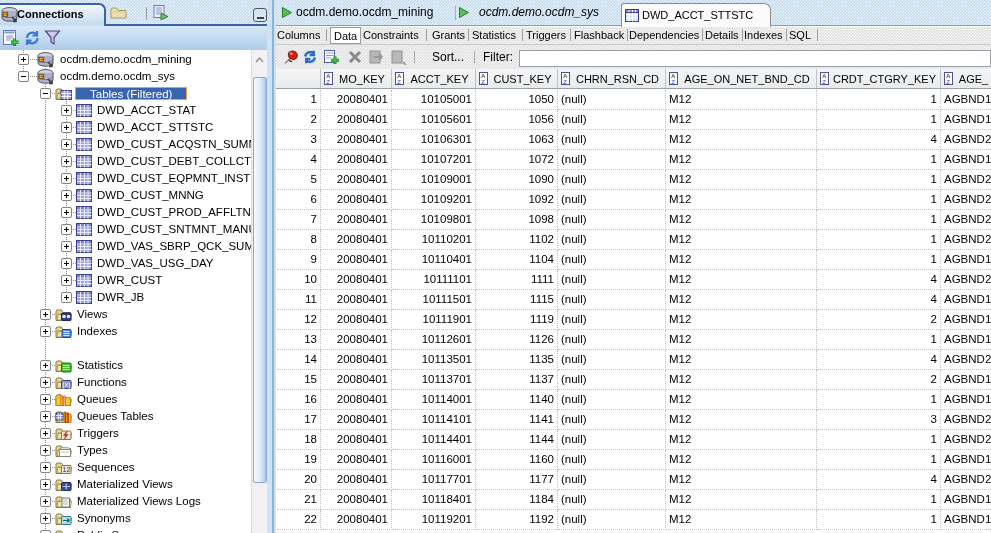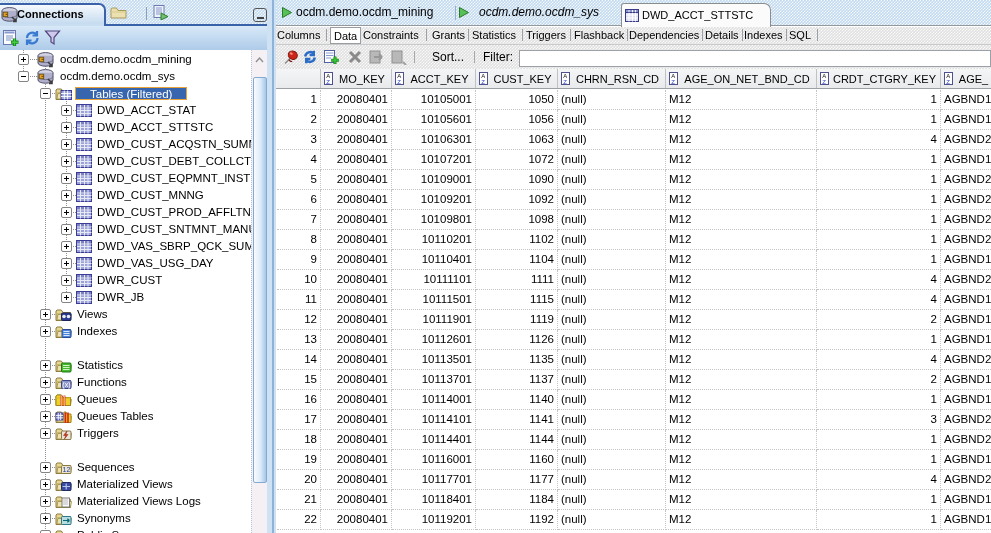--- a/index.html
+++ b/index.html
@@ -337,20 +337,32 @@
 <span class="abs" style="left:52px;top:8px;width:3px;height:1px;border-top:1px dotted #909090;"></span>
 <span class="ticon" style="left:55px;"><svg width="17" height="15" viewBox="0 0 17 15" style="">
             <path d="M1 4 L1 13.5 L15.5 13.5 L15.5 5.5 L8 5.5 L6.3 3 L2.2 3 Z" fill="#e6d694" stroke="#8a7a3a"></path>
             <path d="M1 6.6 L15.5 6.6" stroke="#c8b468" stroke-width="1"></path>
             <path d="M2 12.5 L2.8 7.5 L16.5 7.5 L15.5 13 L2 13 Z" fill="#efe2ac" stroke="#9a8a4a" stroke-width="0.8"></path>
             <rect x="6.5" y="5" width="9.5" height="8.5" rx="1" fill="#e8e4d8" stroke="#8a7a4a"></rect>
             <path d="M12 5 l-3.5 4.5 h2.2 l-1.2 3.5 3.5 -4.5 h-2.2 z" fill="#e03818" stroke="#8a2008" stroke-width="0.5"></path>
           </svg></span>
 <span class="tlabel" style="left:77px;">Triggers</span>
 </div>
+<div class="trow" style="top:392px;">
+<span class="exp plus" style="left:40px;"></span>
+<span class="abs" style="left:52px;top:8px;width:3px;height:1px;border-top:1px dotted #909090;"></span>
+<span class="ticon" style="left:55px;"><svg width="17" height="15" viewBox="0 0 17 15" style="">
+            <path d="M1 4 L1 13.5 L15.5 13.5 L15.5 5.5 L8 5.5 L6.3 3 L2.2 3 Z" fill="#e6d694" stroke="#8a7a3a"></path>
+            <path d="M1 6.6 L15.5 6.6" stroke="#c8b468" stroke-width="1"></path>
+            <path d="M2 12.5 L2.8 7.5 L16.5 7.5 L15.5 13 L2 13 Z" fill="#efe2ac" stroke="#9a8a4a" stroke-width="0.8"></path>
+            <path d="M4.5 6.5 L4.5 13.5 L15.5 13.5 L15.5 6.5 Z M4.5 6.5 L6 4.8 L13.5 4.8 L15.5 6.5" fill="#fcfcf8" stroke="#8a8a7a"></path>
+            <path d="M6 9 H14" stroke="#c8c8b8"></path>
+          </svg></span>
+<span class="tlabel" style="left:77px;">Types</span>
+</div>
 <div class="trow" style="top:409px;">
 <span class="exp plus" style="left:40px;"></span>
 <span class="abs" style="left:52px;top:8px;width:3px;height:1px;border-top:1px dotted #909090;"></span>
 <span class="ticon" style="left:55px;"><svg width="17" height="15" viewBox="0 0 17 15" style="">
             <path d="M1 4 L1 13.5 L15.5 13.5 L15.5 5.5 L8 5.5 L6.3 3 L2.2 3 Z" fill="#e6d694" stroke="#8a7a3a"></path>
             <path d="M1 6.6 L15.5 6.6" stroke="#c8b468" stroke-width="1"></path>
             <path d="M2 12.5 L2.8 7.5 L16.5 7.5 L15.5 13 L2 13 Z" fill="#efe2ac" stroke="#9a8a4a" stroke-width="0.8"></path>
             <rect x="6.5" y="5.5" width="9.5" height="8" rx="1" fill="#ece4cc" stroke="#8a7a40"></rect>
             <text x="7.5" y="12" font-size="7" fill="#2040a0">12</text>
           </svg></span>

